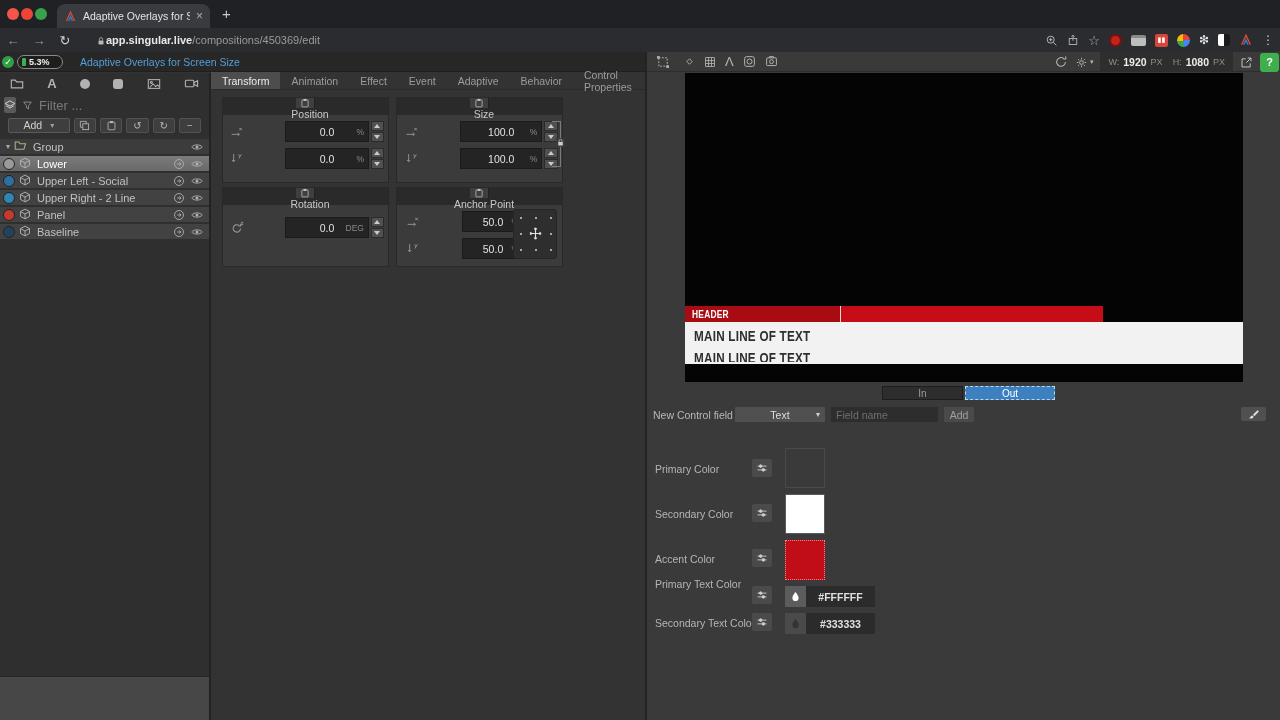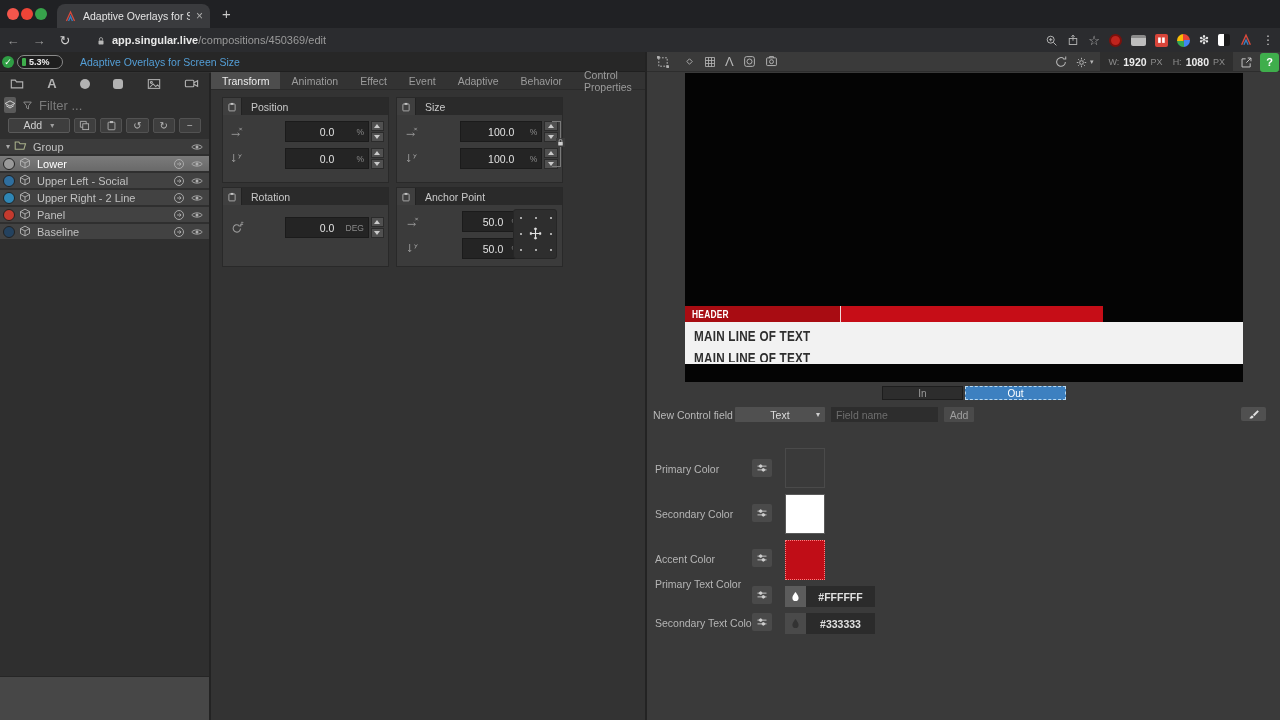--- a/index.html
+++ b/index.html
@@ -15,21 +15,21 @@
   .tabstrip { left:0; top:0; width:1280px; height:28px; background:#202124; }
   .light { width:12px; height:12px; border-radius:50%; top:8px; }
   .btab { left:57px; top:4px; width:153px; height:24px; background:#3a3b3e;
           border-radius:8px 8px 0 0; display:flex; align-items:center; padding:0 7px; gap:6px; }
   .btab-title { flex:1; color:#e4e4e4; font-size:10.5px; white-space:nowrap; overflow:hidden; }
   .btab-close { color:#aeaeae; font-size:12px; cursor:default; }
   .newtab { left:222px; top:5px; color:#c9c9c9; font-size:15px; }
   .btoolbar { left:0; top:28px; width:1280px; height:24px; background:#2b2c2f;
               display:flex; align-items:center; }
   .navg { color:#9a9a9a; font-size:13px; width:26px; text-align:center; }
-  .urlbar { display:flex; align-items:flex-end; gap:6px; margin-left:18px; }
+  .urlbar { display:flex; align-items:flex-end; gap:0; margin-left:18px; }
   .url-domain { color:#e8e8e8; font-weight:bold; font-size:11px; }
   .url-path { color:#9a9a9a; font-size:11px; }
   .bt-right { position:absolute; right:6px; top:0; height:24px; display:flex; align-items:center; gap:9px; }
   .extdot { width:13px; height:13px; border-radius:50%; }
 
   
   .appbar { left:0; top:52px; width:647px; height:20px; background:#272727; border-bottom:1px solid #1f1f1f; }
   .chk { left:2px; top:56px; width:12px; height:12px; border-radius:50%; background:#2f9e44;
          color:#fff; font-size:9px; display:flex; align-items:center; justify-content:center; }
   .zbadge { left:17px; top:55px; width:46px; height:14px; border:1px solid #8a8a8a; border-radius:7px;
@@ -68,21 +68,21 @@
   .side-bottom { position:absolute; left:0; top:603px; width:209px; height:44px; background:#474747;
                  border-top:1px solid #262626; }
   .vdiv1 { left:209px; top:73px; width:2px; height:647px; background:#232323; }
 
   
   .editor { left:211px; top:72px; width:434px; height:648px; background:#333; }
   .etabs { display:flex; align-items:stretch; height:18px; border-bottom:1px solid #2a2a2a; }
   .etab { display:flex; align-items:center; padding:0 11px; color:#9c9c9c; font-size:10.5px; }
   .etab.on { background:#4d4d4d; color:#ececec; }
   .panel { position:absolute; background:#3b3b3b; border:1px solid #292929; }
-  .phead { height:17px; background:#2a2a2a; display:flex; align-items:center; }
+  .phead { height:17px; background:#2a2a2a; display:flex; align-items:center;flex-direction:column; }
   .phead-btn { width:19px; height:17px; background:#3f3f3f; border-right:1px solid #222;
                display:flex; align-items:center; justify-content:center; color:#c5c5c5; }
   .phead-lbl { margin-left:9px; color:#c9c9c9; font-size:10.5px; }
   .prow { display:flex; align-items:center; margin:6px 4px 0 4px; }
   .picon { width:22px; color:#9a9a9a; display:flex; justify-content:center; }
   .pinput { position:relative; height:21px; background:#242424; border:1px solid #1b1b1b;
             display:flex; align-items:center; justify-content:center;margin-left:39px; }
   .pval { color:#e2e2e2; font-size:10.5px; }
   .punit { position:absolute; right:4px; color:#8a8a8a; font-size:8.5px; }
   .stepper { width:15px; height:21px; margin-left:2px; display:flex; flex-direction:column; gap:1px; }
@@ -119,21 +119,21 @@
   .hdrtxt { position:absolute; left:7px; top:2px; color:#fff; font-weight:bold; font-size:10.5px;
             transform:scaleX(.8); transform-origin:left; letter-spacing:.3px; white-space:nowrap; }
   .whitebar { position:absolute; left:0; top:249px; width:558px; height:42px; overflow:hidden; }
   .mainline { position:absolute; left:9px; font-weight:800; font-size:15px; transform:scaleX(.78);
               transform-origin:left; letter-spacing:.3px; white-space:nowrap; }
   .clip2 { position:absolute; left:0; top:27px; width:558px; height:13px; overflow:hidden; }
   .inout { position:absolute; top:334px; left:0; width:633px; height:15px; }
   .io-btn { position:absolute; height:14px; font-size:10px; display:flex; align-items:center;
             justify-content:center; }
   .io-in { left:235px; width:81px; background:#2d2d2d; border:1px solid #1d1d1d; color:#9a9a9a; }
-  .io-out { left:318px; width:101px; color:#fff; border:1px dashed #b7d9f3; }
+  .io-out { left:318px; width:90px; color:#fff; border:1px dashed #b7d9f3; }
 
   
   .cpanel { position:absolute; left:0; top:354px; width:633px; height:314px; background:#3a3a3a; }
   .cp-tabs { position:relative; height:18px; background:#363636; border-bottom:1px solid #2b2b2b;
              display:flex; align-items:stretch; }
   .cp-tab { display:flex; align-items:center; gap:5px; padding:0 9px; color:#a8a8a8; font-size:10.5px; }
   .cp-tab.on { background:#4d4d4d; color:#ececec; }
   .cp-link { position:absolute; top:0; height:18px; display:flex; align-items:center; color:#c8c8c8;
              font-size:10.5px; }
   .nf-row { position:relative; height:17px; background:#3a3a3a; display:flex; align-items:center; }

